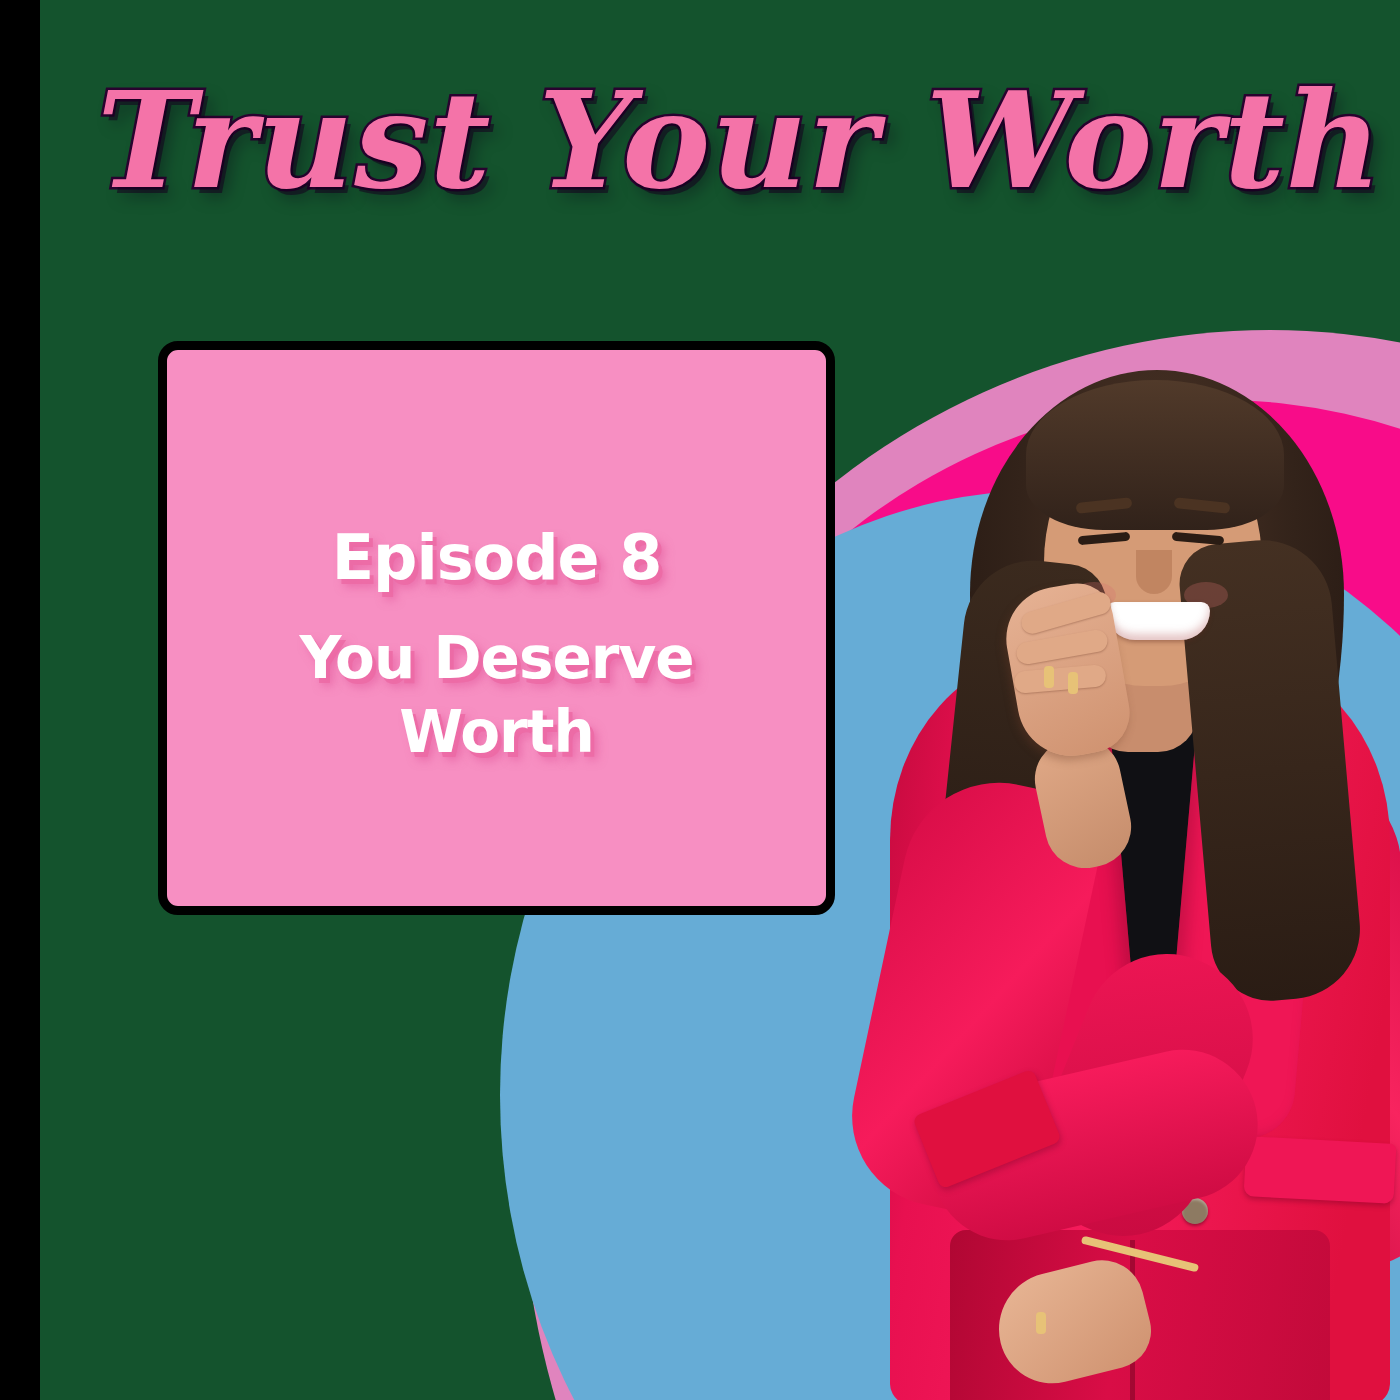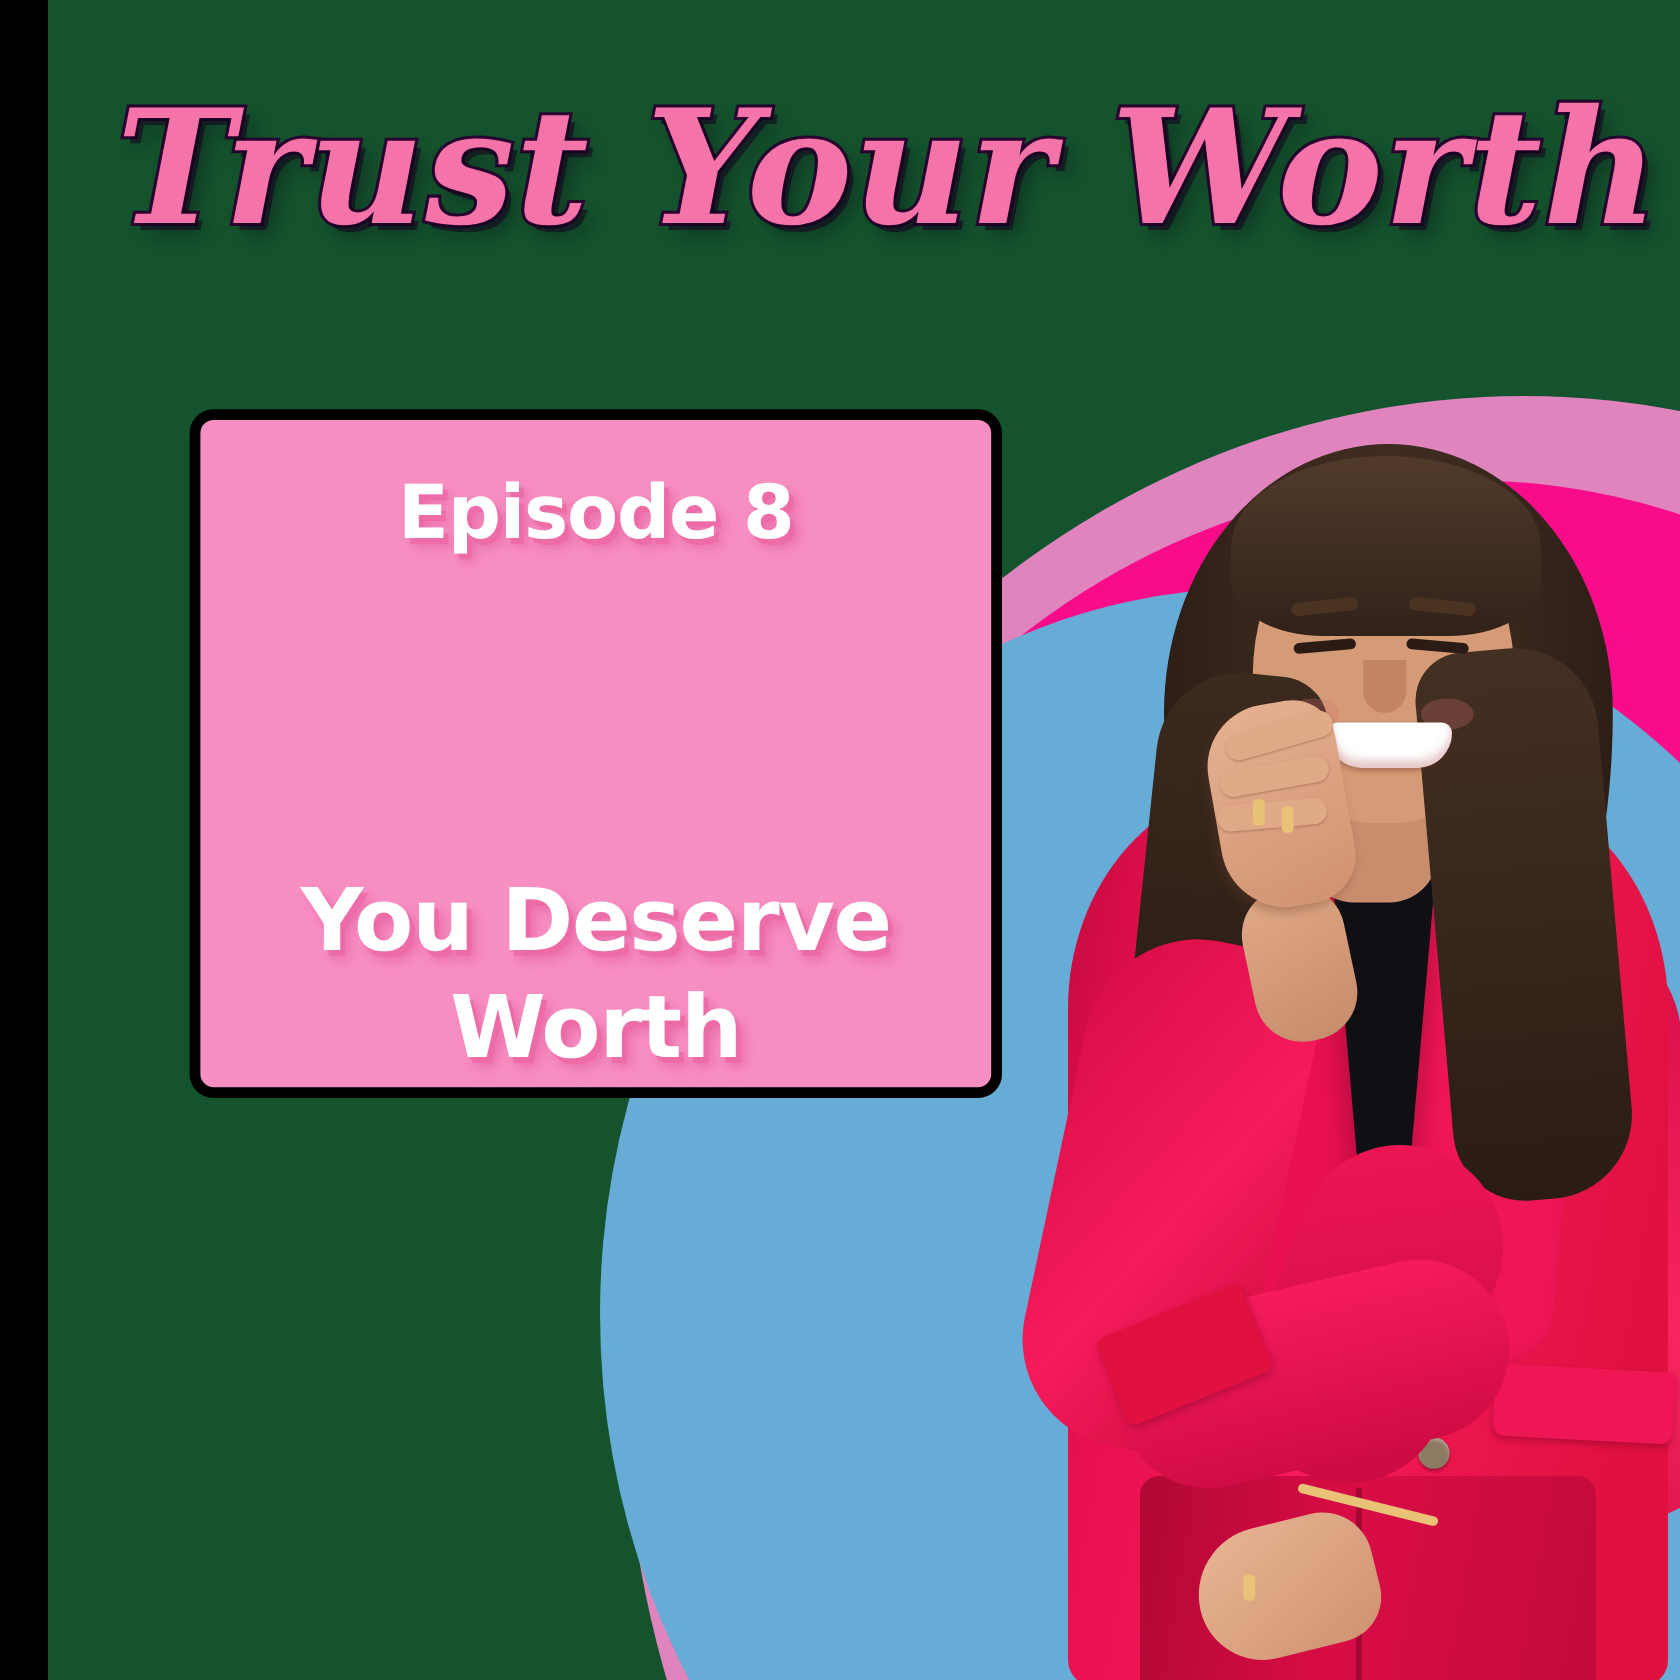--- a/index.html
+++ b/index.html
@@ -77,41 +77,41 @@
     top: 341px;
     width: 677px;
     height: 574px;
     box-sizing: border-box;
     background: #f78fc2;
     border: 9px solid #000000;
     border-radius: 20px;
     display: flex;
     flex-direction: column;
     align-items: center;
-    justify-content: space-between;
+    justify-content: center;
     padding-top: 44px;
   }
   .card-text {
     font-family: "DejaVu Sans", sans-serif;
     font-weight: 700;
     color: #ffffff;
     text-align: center;
     text-shadow:
       4px 5px 0 rgba(236,106,165,0.85),
       7px 8px 10px rgba(222,80,150,0.55);
     line-height: 1.06;
     letter-spacing: -1px;
     width: 92%;
   }
   #episode-number {
     font-size: 62px;
     margin-bottom: 38px;
   }
   #episode-title {
-    font-size: 72px;
+    font-size: 58px;
   }
   #episode-title .ln {
     display: block;
     margin-bottom: 12px;
   }
 
   
   #host {
     position: absolute;
     left: 790px;

